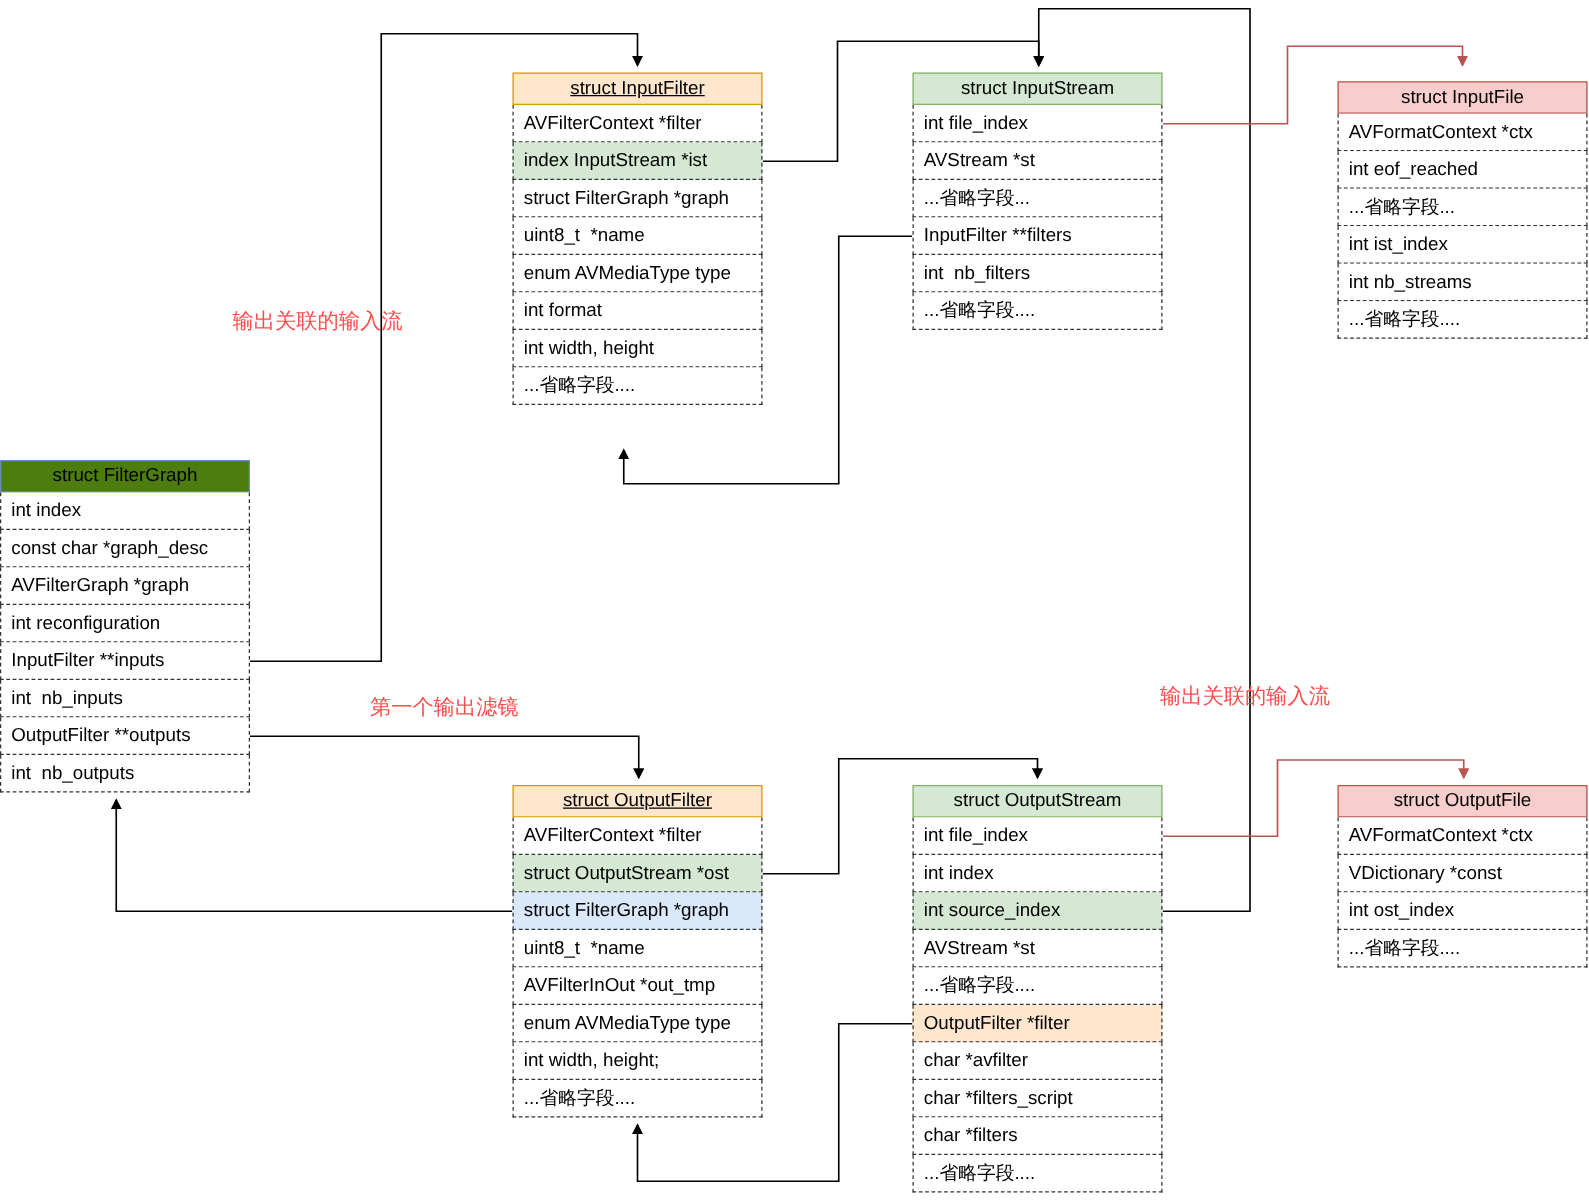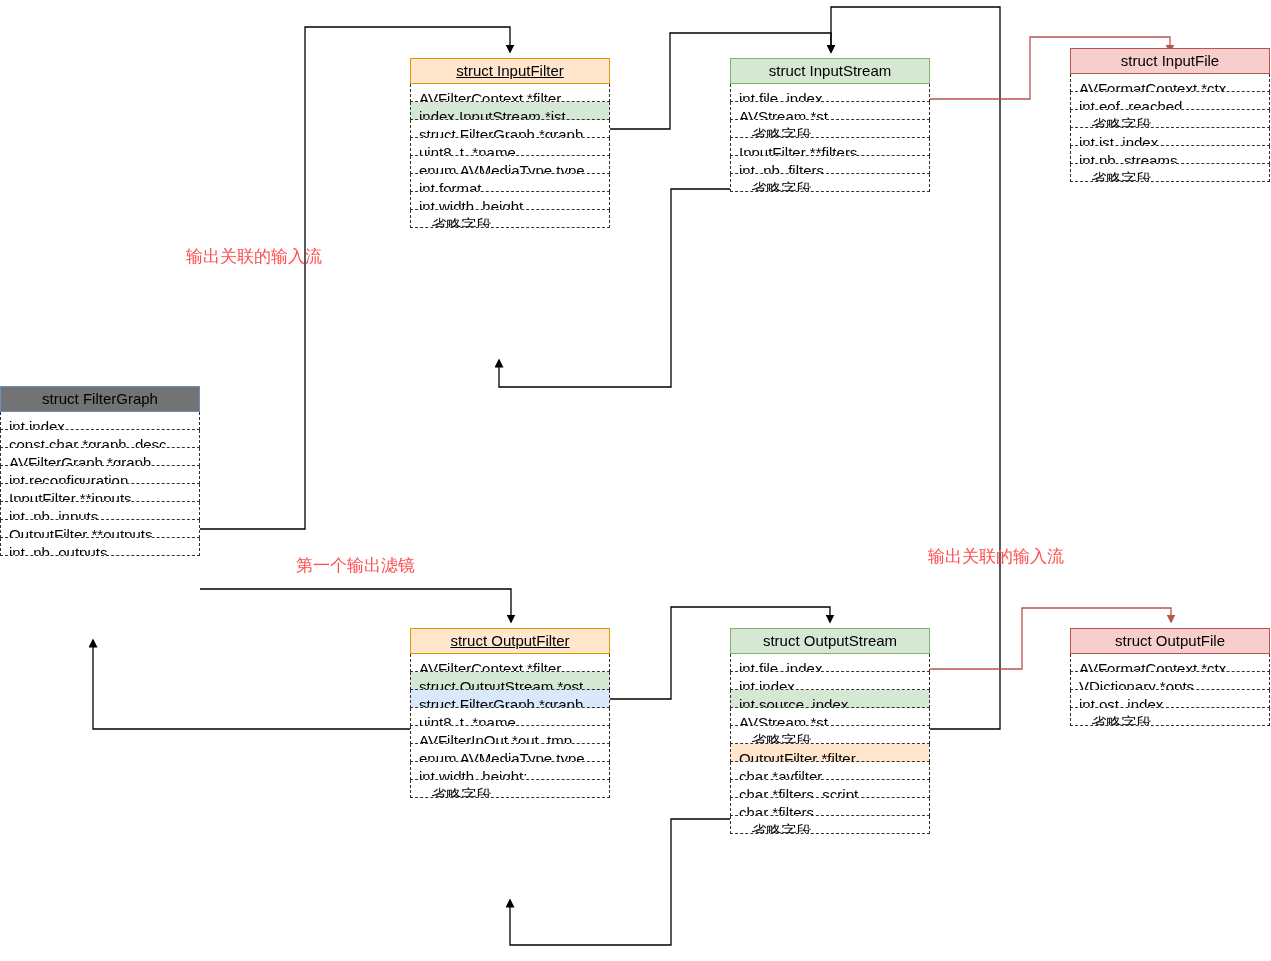--- a/index.html
+++ b/index.html
@@ -14,23 +14,23 @@
   .wire{fill:none;stroke:#000000;stroke-width:1.3;}
   .wire.red{stroke:#B85450;}
   .sbox{position:absolute;background:#ffffff;font-size:15px;color:#000;}
   .shead{
     height:26px;line-height:24px;text-align:center;
     box-sizing:border-box;font-size:15px;
   }
   .theme-orange{background:#FFE6CC;border:1px solid #D79B00;text-decoration:underline;}
   .theme-green {background:#D5E8D4;border:1px solid #82B366;}
   .theme-red   {background:#F8CECC;border:1px solid #B85450;}
-  .theme-blue  {background:#737373;border:1px solid #6C8EBF;margin-top:18px;}
+  .theme-blue  {background:#4d7c0f;border:1px solid #6C8EBF;}
   .srow{
-    height:18px;line-height:29px;
+    height:30px;line-height:29px;
     padding-left:8px;box-sizing:border-box;
     border-left:1px dashed #333;border-right:1px dashed #333;border-bottom:1px dashed #333;
     background:#ffffff;white-space:pre;overflow:hidden;
   }
   .hl-green {background:#D5E8D4;}
   .hl-blue  {background:#DAE8FC;}
   .hl-orange{background:#FFE6CC;}
   .red-label{
     position:absolute;color:#ff4c4c;font-size:17px;line-height:20px;white-space:pre;
   }
@@ -80,21 +80,21 @@
     </div>
     <div class="sbox" style="left: 730px; top: 58px; width: 200px;">
       <div class="shead theme-green">struct InputStream</div>
       <div class="srow">int file_index</div>
       <div class="srow">AVStream *st</div>
       <div class="srow">...省略字段...</div>
       <div class="srow">InputFilter **filters</div>
       <div class="srow">int  nb_filters</div>
       <div class="srow">...省略字段....</div>
     </div>
-    <div class="sbox" style="left: 1070px; top: 48px; width: 200px;">
+    <div class="sbox" style="left: 1070px; top: 65px; width: 200px;">
       <div class="shead theme-red">struct InputFile</div>
       <div class="srow">AVFormatContext *ctx</div>
       <div class="srow">int eof_reached</div>
       <div class="srow">...省略字段...</div>
       <div class="srow">int ist_index</div>
       <div class="srow">int nb_streams</div>
       <div class="srow">...省略字段....</div>
     </div>
     <div class="sbox" style="left: 0px; top: 368px; width: 200px;">
       <div class="shead theme-blue">struct FilterGraph</div>
@@ -127,17 +127,17 @@
       <div class="srow">...省略字段....</div>
       <div class="srow hl-orange">OutputFilter *filter</div>
       <div class="srow">char *avfilter</div>
       <div class="srow">char *filters_script</div>
       <div class="srow">char *filters</div>
       <div class="srow">...省略字段....</div>
     </div>
     <div class="sbox" style="left: 1070px; top: 628px; width: 200px;">
       <div class="shead theme-red">struct OutputFile</div>
       <div class="srow">AVFormatContext *ctx</div>
-      <div class="srow">VDictionary *opts</div>
+      <div class="srow">VDictionary *const</div>
       <div class="srow">int ost_index</div>
       <div class="srow">...省略字段....</div>
     </div>
   </div>
 
 </body></html>

